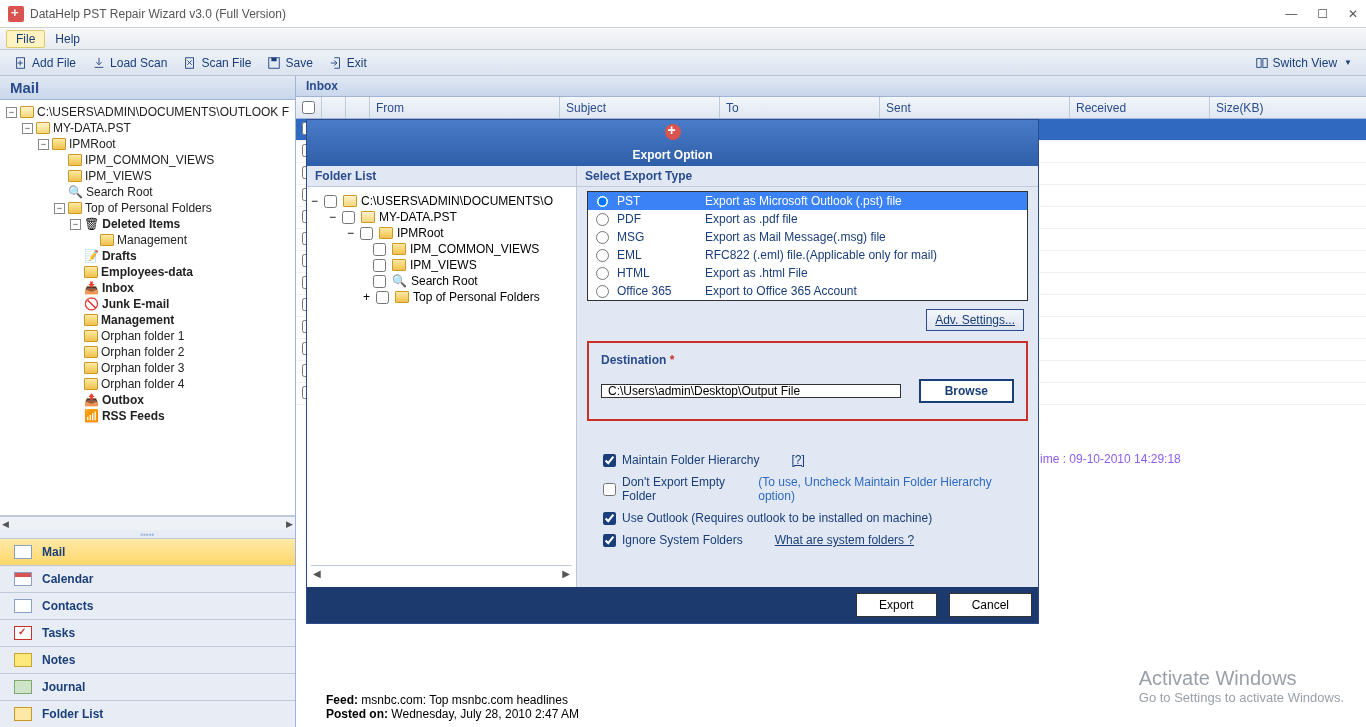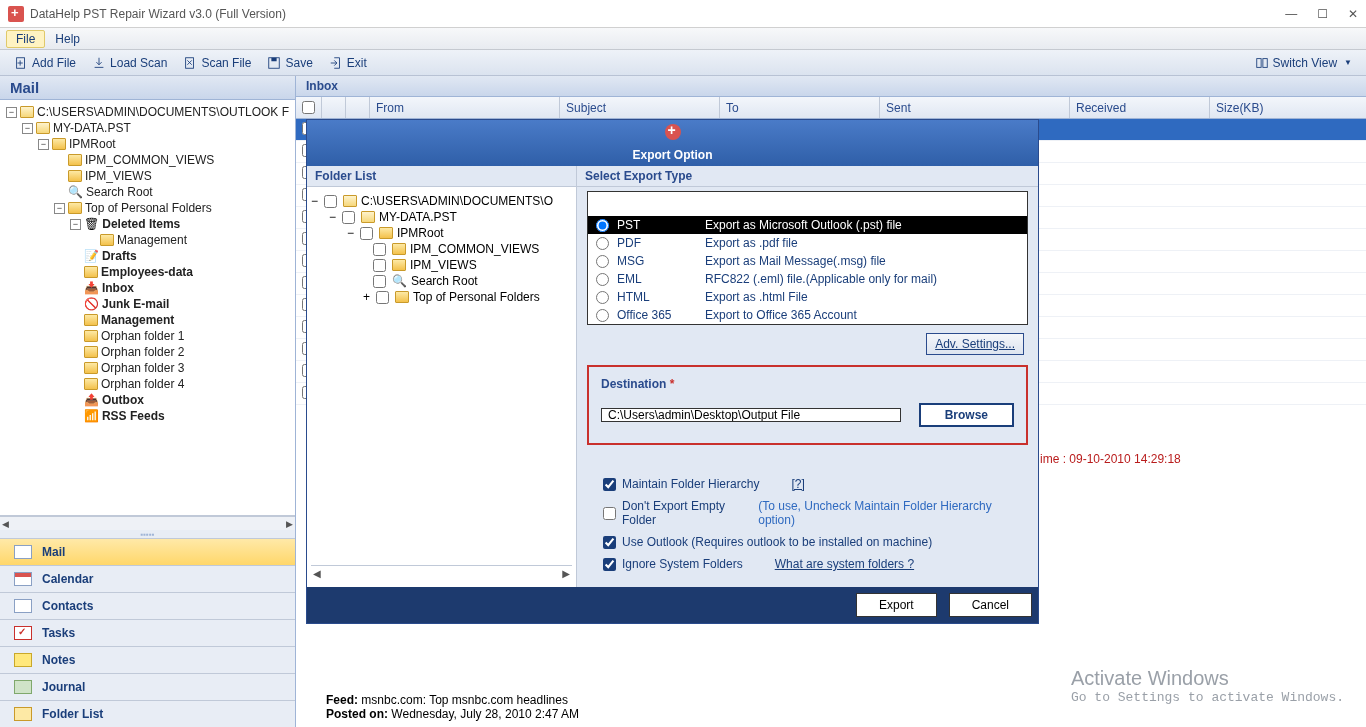--- a/index.html
+++ b/index.html
@@ -94,21 +94,21 @@
 .dialog-title .dlg-icon::after { content:'+'; color:#fff; position:absolute; left:3px; top:-2px; font-size:14px; font-weight:bold; }
 .dialog-body { display:flex; }
 .dlg-left { width: 270px; background: #fff; border-right:1px solid #c0c9d8; padding: 6px 4px 6px 4px; }
 .dlg-left-hdr, .dlg-right-hdr { background:#e1e8f3; color:#2a4b8d; font-weight:bold; padding:3px 8px; margin:-6px -4px 6px -4px; border-bottom:1px solid #c0c9d8; }
 .dlg-right { flex:1; padding:6px 10px 10px 10px; display:flex; flex-direction:column; }
 .dlg-tree-node { display:flex; align-items:center; gap:4px; padding:1px 0; white-space:nowrap; }
 .dlg-tree-node input[type=checkbox]{ margin:0 2px; }
 
 .export-list { background:#fff; border:1px solid #333; }
 .export-opt { display:flex; align-items:center; gap:8px; padding:2px 8px; color:#1a3e7a; cursor:pointer; }
-.export-opt.sel { background:#000000; color:#fff;margin-top:24px; }
+.export-opt.sel { background:#3b82f6; color:#fff; }
 .export-opt input[type=radio]{ margin:0; }
 .export-opt .name { width:80px; }
 .export-opt .desc { flex:1; }
 
 .adv-row { display:flex; justify-content:flex-end; padding:8px 4px; }
 .adv-btn { background:linear-gradient(#f4f6fa,#dde4ef); border:1px solid #2a4b8d; padding:3px 8px; color:#1a3e7a; cursor:pointer;text-decoration:underline; }
 
 .dest-box { border:2px solid #c9302c; padding:10px 12px 16px 12px; margin-top:2px; }
 .dest-label { color:#2a4b8d; font-weight:bold; }
 .dest-label .req { color:#c9302c; }
@@ -118,21 +118,21 @@
 
 .chk-row { display:flex; align-items:center; gap:6px; padding:4px 16px; color:#1a3e7a; }
 .chk-row input{ margin:0; accent-color:#1a3e7a; }
 .chk-row .hint { color:#2f6ac0; }
 .chk-row a { color:#1a3e7a; text-decoration:underline; cursor:pointer; }
 
 .dlg-footer { background:#1d3a6e; padding:6px; display:flex; justify-content:flex-end; gap:12px; }
 .dlg-footer button { background:#fff; border:1px solid #333; padding:4px 22px; font-weight:normal; cursor:pointer; }
 .activate { position:absolute; right:22px; bottom:22px; text-align:left; color:#9aa0a8; }
 .activate .big { font-size:20px; }
-.activate .sm { font-size:13px;font-family:Liberation Mono, monospace; }
+.activate .sm { font-size:13px; }
 
 
 .meta-strip { position:absolute; left:310px; top:418px; width:24px; color:#333; }
 .meta-strip div { padding:2px 0; font-weight:bold; }
 
 .dlg-left-scroll{display:flex;justify-content:space-between;padding:2px;border-top:1px solid #c0c9d8;margin-top:260px;}
 .dlg-left-scroll span{font-size:10px;color:#555;}
 </style>
 </head>
 <body>
@@ -558,21 +558,21 @@
     <div>N</div>
     <div>Pa</div>
     <div>Fr</div>
     <div>To</div>
     <div>Cc</div>
     <div>Bc</div>
     <div>Su</div>
     <div>At</div>
   </div>
 
-<div style="position:absolute; left:1040px; top:452px; color:#b91c1c;">ime  :  09-10-2010 14:29:18</div>
+<div style="position:absolute; left:1040px; top:452px; color:#8b5cf6;">ime  :  09-10-2010 14:29:18</div>
 
 <div style="position:absolute; left:326px; bottom:6px; color:#000;">
   <div><b>Feed:</b> <span>msnbc.com: Top msnbc.com headlines</span></div>
   <div><b>Posted on:</b> <span>Wednesday, July 28, 2010 2:47 AM</span></div>
 </div>
 
 <div class="activate">
   <div class="big">Activate Windows</div>
   <div class="sm">Go to Settings to activate Windows.</div>
 </div>

